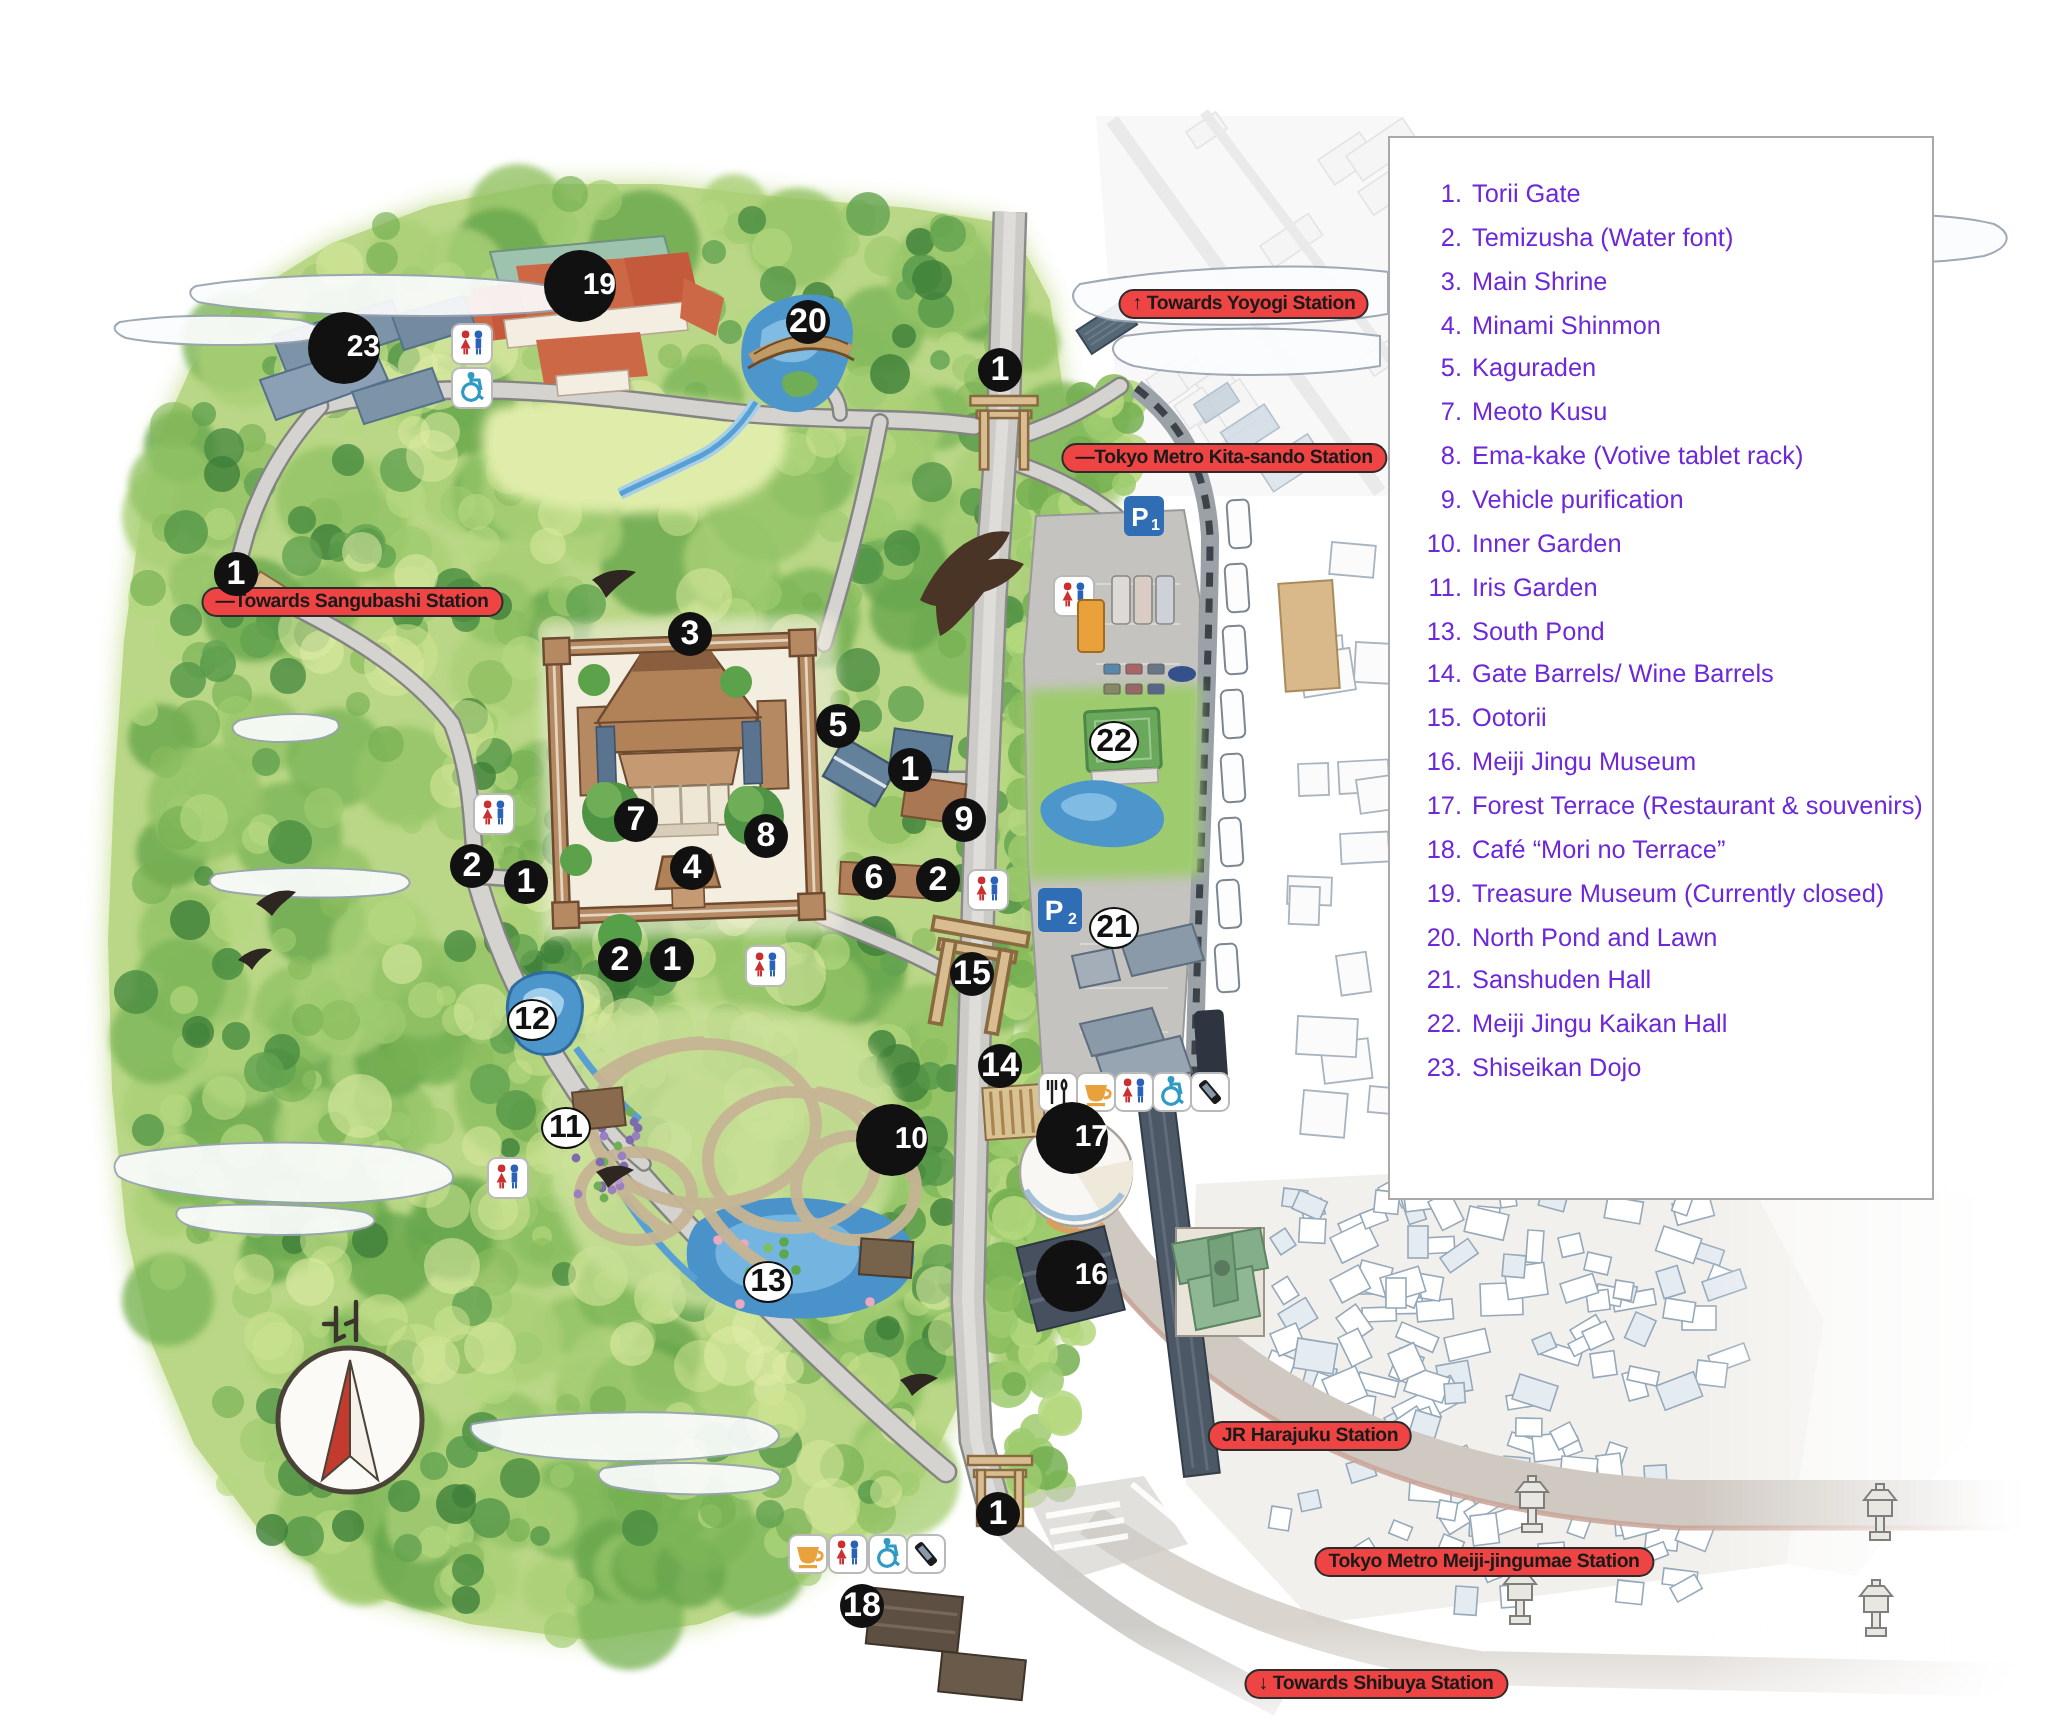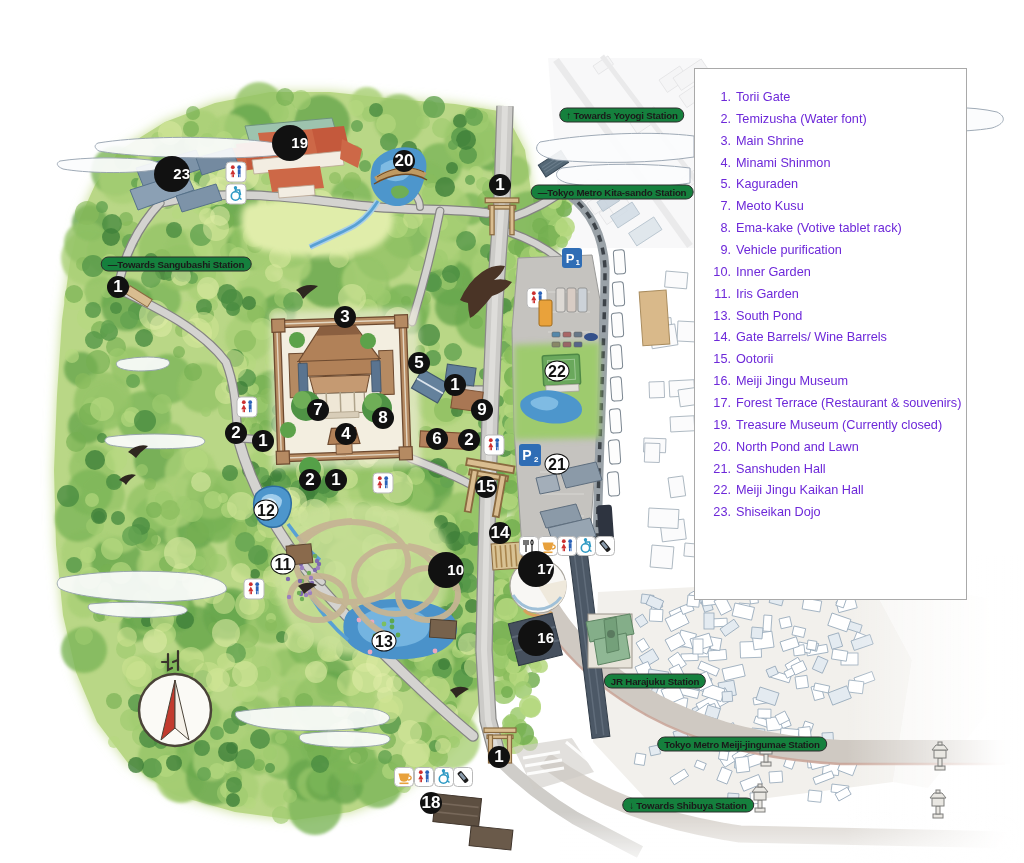--- a/index.html
+++ b/index.html
@@ -3,23 +3,23 @@
 <style>
 html,body{margin:0;padding:0;background:#fff;}
 #map{position:relative;width:1024px;height:863px;overflow:hidden;
   font-family:"Liberation Sans",sans-serif;}
 #map svg.base{position:absolute;left:0;top:0;}
 .legend{position:absolute;left:694px;top:68px;width:273px;height:532px;
   background:#fff;border:1px solid #a9a9a9;box-sizing:border-box;padding-top:21px;}
 .lr{height:21.87px;font-size:12.7px;color:#6d28d9;white-space:nowrap;}
 .ln{display:inline-block;width:36px;text-align:right;}
 .lt{padding-left:5px;}
-.pill{position:absolute;transform:translate(-50%,-50%);background:#15803d;
+.pill{position:absolute;transform:translate(-50%,-50%);background:#ef4444;
   border:1.5px solid #2c2c2c;border-radius:9px;padding:0 6px;height:13px;
-  line-height:13px;font-size:9.7px;font-weight:bold;letter-spacing:-0.2px;color:#1a1a1a;white-space:nowrap;}
+  line-height:13px;font-size:9.7px;font-weight:bold;letter-spacing:-0.2px;color:#1a1a1a;white-space:nowrap;margin-top:37px;}
 .mk{position:absolute;transform:translate(-50%,-50%);background:#111;color:#fff;
   border-radius:50%;text-align:center;font-weight:bold;}
 .mk.s{width:22px;height:22px;line-height:22px;font-size:17px;}
 .mk.b{width:36px;height:36px;line-height:36px;font-size:15px;text-align:right;}
 .mk.w{background:#fff;color:#111;border:1.6px solid #111;width:23px;height:19px;
   line-height:19px;font-size:16px;border-radius:50%;}
 </style></head>
 <body>
 <div id="map">
 <svg class="base" width="1024" height="863" viewBox="0 0 1024 863">
@@ -1954,20 +1954,21 @@
 <div class="lr"><span class="ln">7.</span><span class="lt">Meoto Kusu</span></div>
 <div class="lr"><span class="ln">8.</span><span class="lt">Ema-kake (Votive tablet rack)</span></div>
 <div class="lr"><span class="ln">9.</span><span class="lt">Vehicle purification</span></div>
 <div class="lr"><span class="ln">10.</span><span class="lt">Inner Garden</span></div>
 <div class="lr"><span class="ln">11.</span><span class="lt">Iris Garden</span></div>
 <div class="lr"><span class="ln">13.</span><span class="lt">South Pond</span></div>
 <div class="lr"><span class="ln">14.</span><span class="lt">Gate Barrels/ Wine Barrels</span></div>
 <div class="lr"><span class="ln">15.</span><span class="lt">Ootorii</span></div>
 <div class="lr"><span class="ln">16.</span><span class="lt">Meiji Jingu Museum</span></div>
 <div class="lr"><span class="ln">17.</span><span class="lt">Forest Terrace (Restaurant &amp; souvenirs)</span></div>
+<div class="lr"><span class="ln">18.</span><span class="lt">Café “Mori no Terrace”</span></div>
 <div class="lr"><span class="ln">19.</span><span class="lt">Treasure Museum (Currently closed)</span></div>
 <div class="lr"><span class="ln">20.</span><span class="lt">North Pond and Lawn</span></div>
 <div class="lr"><span class="ln">21.</span><span class="lt">Sanshuden Hall</span></div>
 <div class="lr"><span class="ln">22.</span><span class="lt">Meiji Jingu Kaikan Hall</span></div>
 <div class="lr"><span class="ln">23.</span><span class="lt">Shiseikan Dojo</span></div>
 </div>
 
 <div class="pill" style="left:622px;top:115px;">↑ Towards Yoyogi Station</div>
 <div class="pill" style="left:612px;top:192px;">—Tokyo Metro Kita-sando Station</div>
 <div class="pill" style="left:176px;top:264px;">—Towards Sangubashi Station</div>

